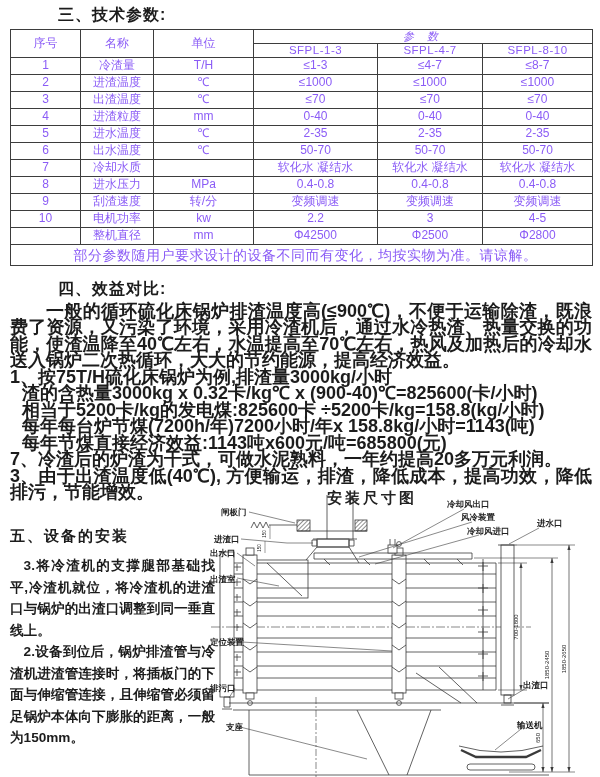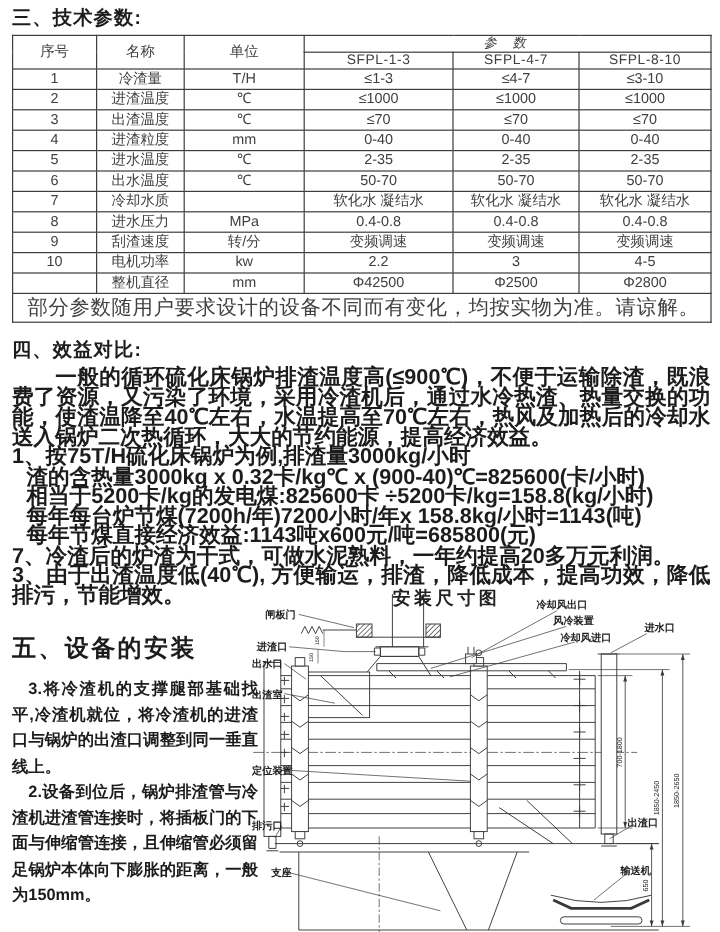--- a/index.html
+++ b/index.html
@@ -1,38 +1,38 @@
 <!DOCTYPE html>
 <html><head>
 <meta charset="utf-8">
 <style>
   * { margin:0; padding:0; box-sizing:border-box; }
   html,body { background:#fff; }
   .page { width:600px; height:777px; position:relative; background:#fff;
           font-family:"Liberation Sans", sans-serif; color:#1c1c1c; overflow:hidden;
           padding:5px 8px 0 10px; }
-  .sec-h { font-size:16px; font-weight:bold; letter-spacing:1px; margin-bottom:3px; }
+  .sec-h { font-size:16px; font-weight:bold; letter-spacing:1px; margin-bottom:3px;margin-left:48px; }
   
   table.params { width:582px; border-collapse:collapse; text-align:center;
-                 font-size:12px; color:#404040; table-layout:fixed; }
+                 font-size:12px; color:#8b5cf6; table-layout:fixed; }
   .params td { border:1px solid #3d3d3d; padding:0; height:17px; line-height:1.15;
                font-weight:normal; overflow:hidden; white-space:nowrap; }
   .params .hdr td, .params td.hdr { height:13px; font-size:11px; letter-spacing:5px;font-style:italic; }
   .params tr.mdl td { height:14px; font-size:11.5px; letter-spacing:0.5px; }
-  .params td.foot { text-align:left; padding:2px 4px 2px 12px; font-size:17px;
+  .params td.foot { text-align:center; padding:2px 4px 2px 12px; font-size:14px;
                     letter-spacing:0.5px; white-space:normal; }
   
   .s4 { margin-top:13px; width:582px; }
   .s4 p { font-size:18px; font-weight:bold; line-height:16.5px; text-align:justify; }
   .s4 .intro { text-indent:2em; }
   .s4 .sub { margin-left:12px; }
   
   .bottom { position:absolute; left:10px; top:487px; width:582px; height:290px; }
   .s5 { position:absolute; left:0; top:40px; width:205px; }
-  .s5 .h5 { font-size:20px; font-weight:bold; letter-spacing:2px; margin-bottom:9px; }
+  .s5 .h5 { font-size:15px; font-weight:bold; letter-spacing:2px; margin-bottom:9px; }
   .s5 p { font-size:13.6px; font-weight:bold; line-height:21.5px; text-indent:1em;
           text-align:justify; }
   .diagram { position:absolute; left:198px; top:0; width:387px; height:290px;text-align:center; }
   svg text { font-family:"Liberation Sans", sans-serif; fill:#222; }
 </style>
 </head>
 <body>
 
 <div class="page">
 
@@ -60,21 +60,21 @@
         <td>SFPL-8-10</td>
       </tr>
     </tbody>
     <tbody>
         <tr>
           <td>1</td>
           <td>冷渣量</td>
           <td>T/H</td>
           <td>≤1-3</td>
           <td>≤4-7</td>
-          <td>≤3-10</td>
+          <td>≤8-7</td>
         </tr>
         <tr>
           <td>2</td>
           <td>进渣温度</td>
           <td>℃</td>
           <td>≤1000</td>
           <td>≤1000</td>
           <td>≤1000</td>
         </tr>
         <tr>

